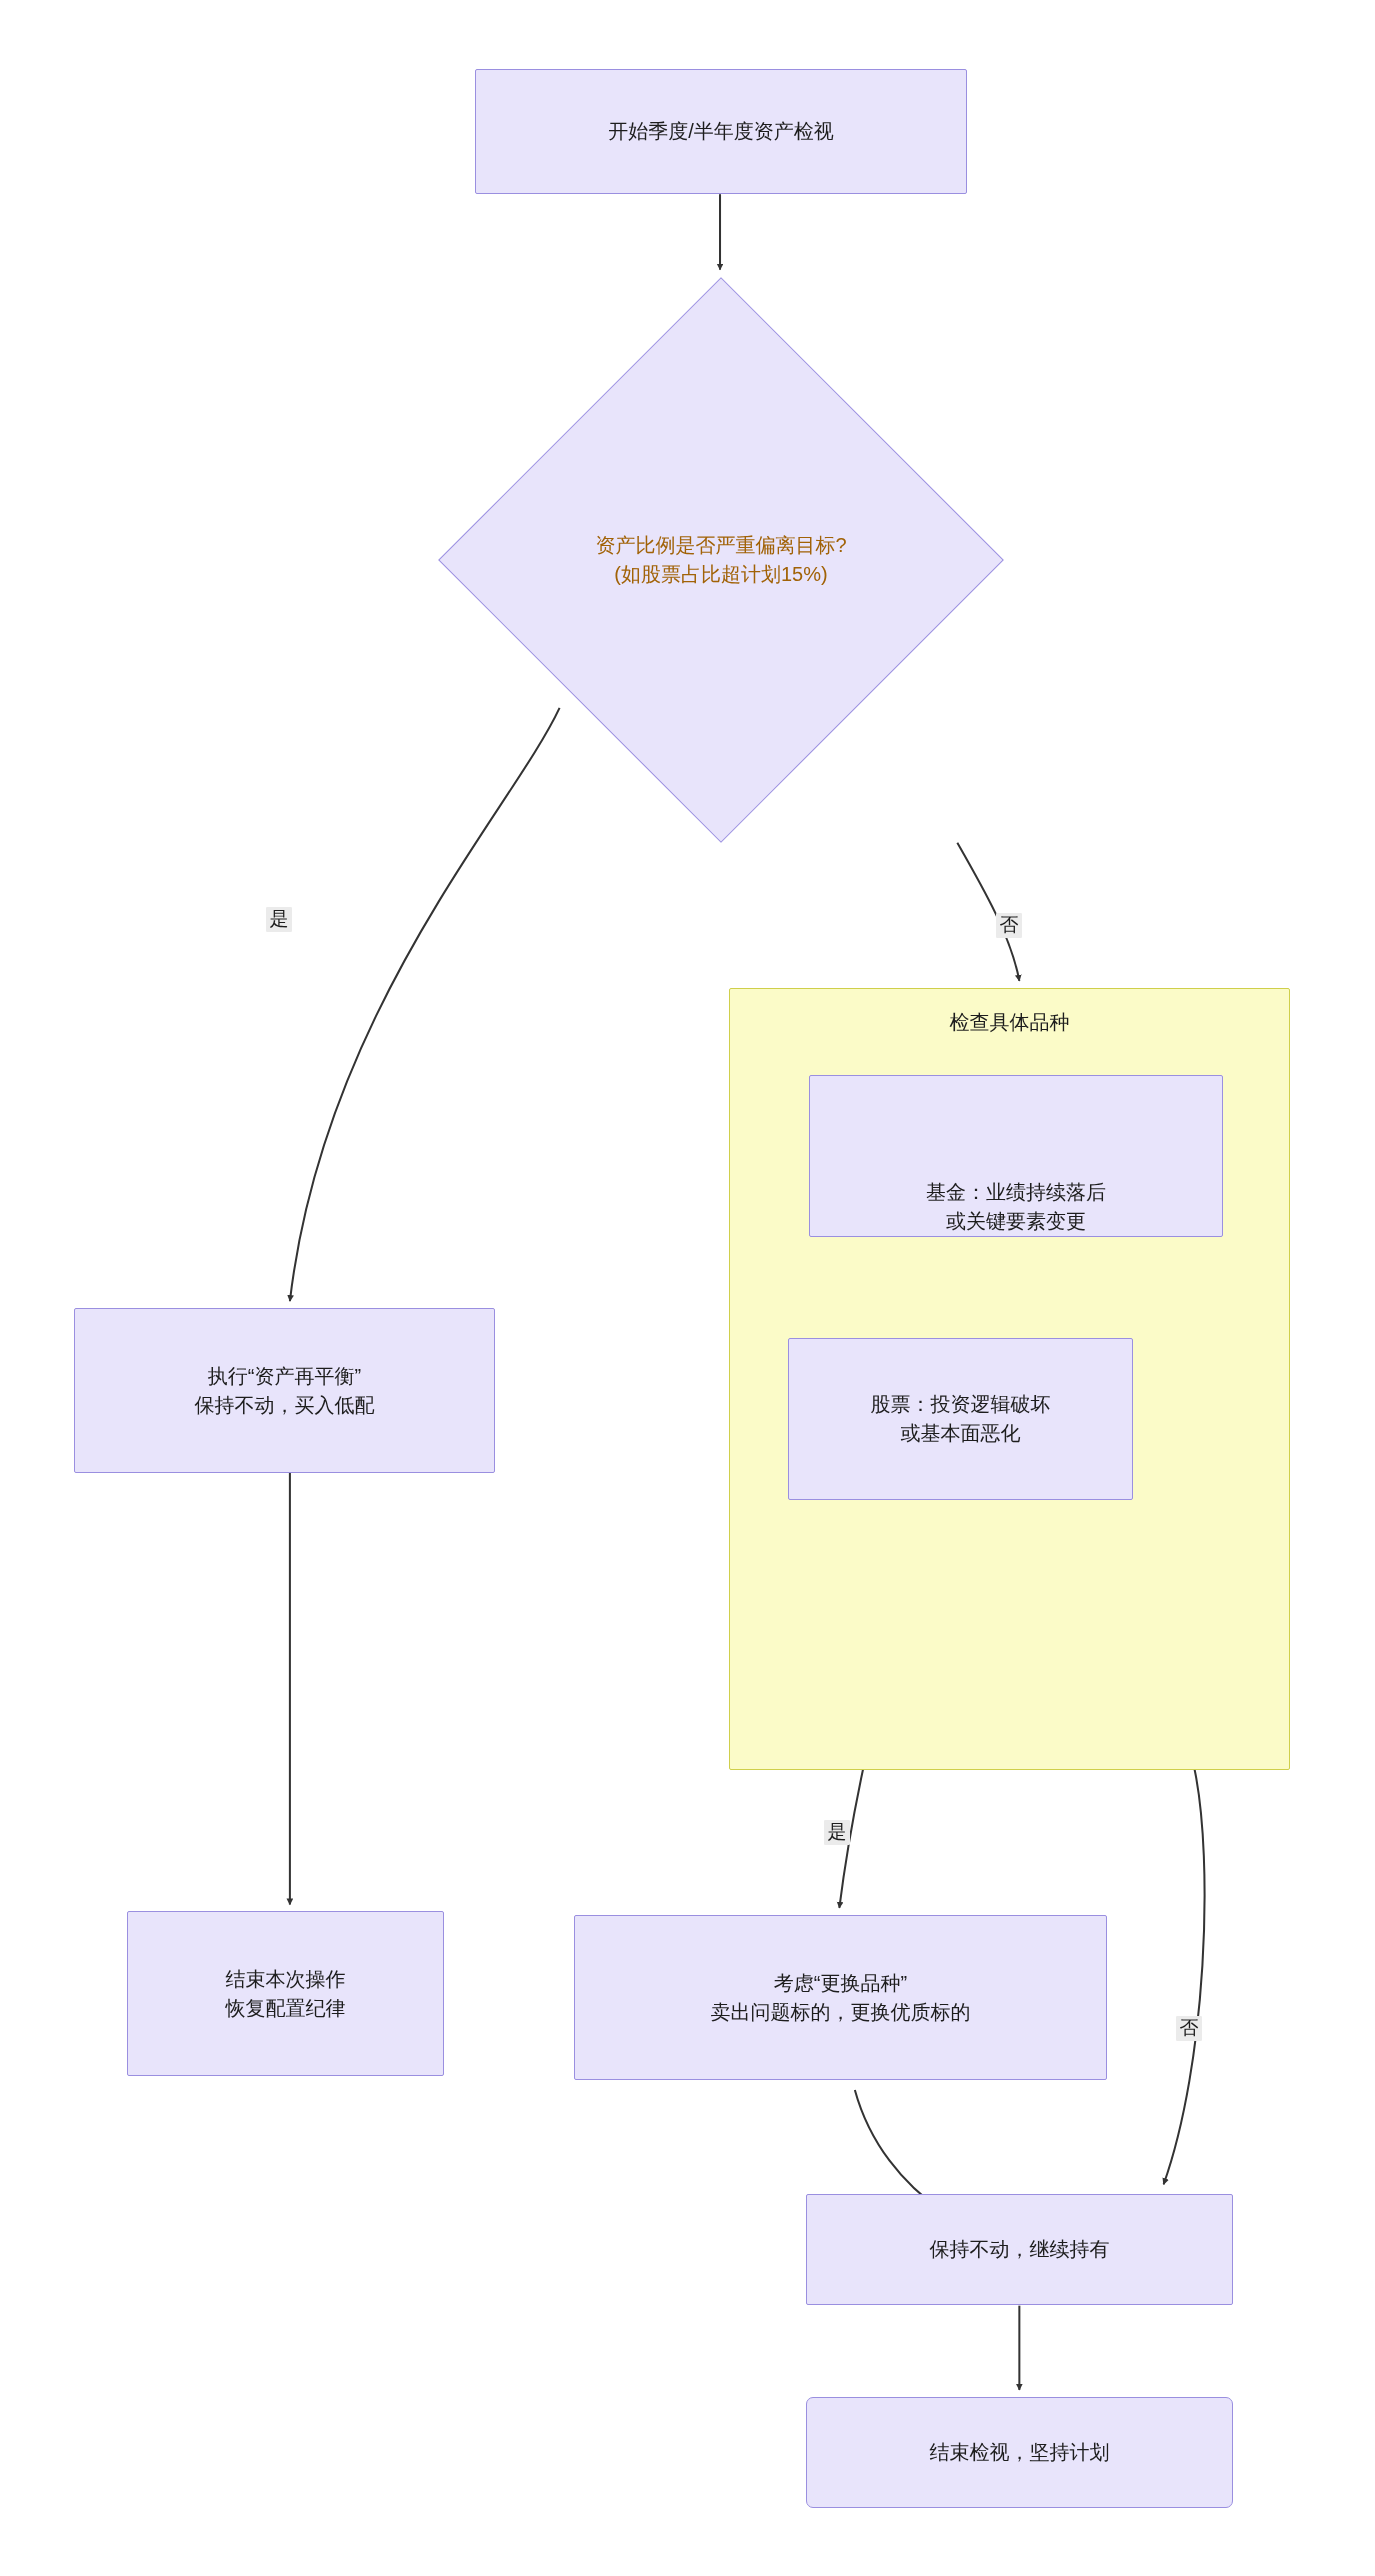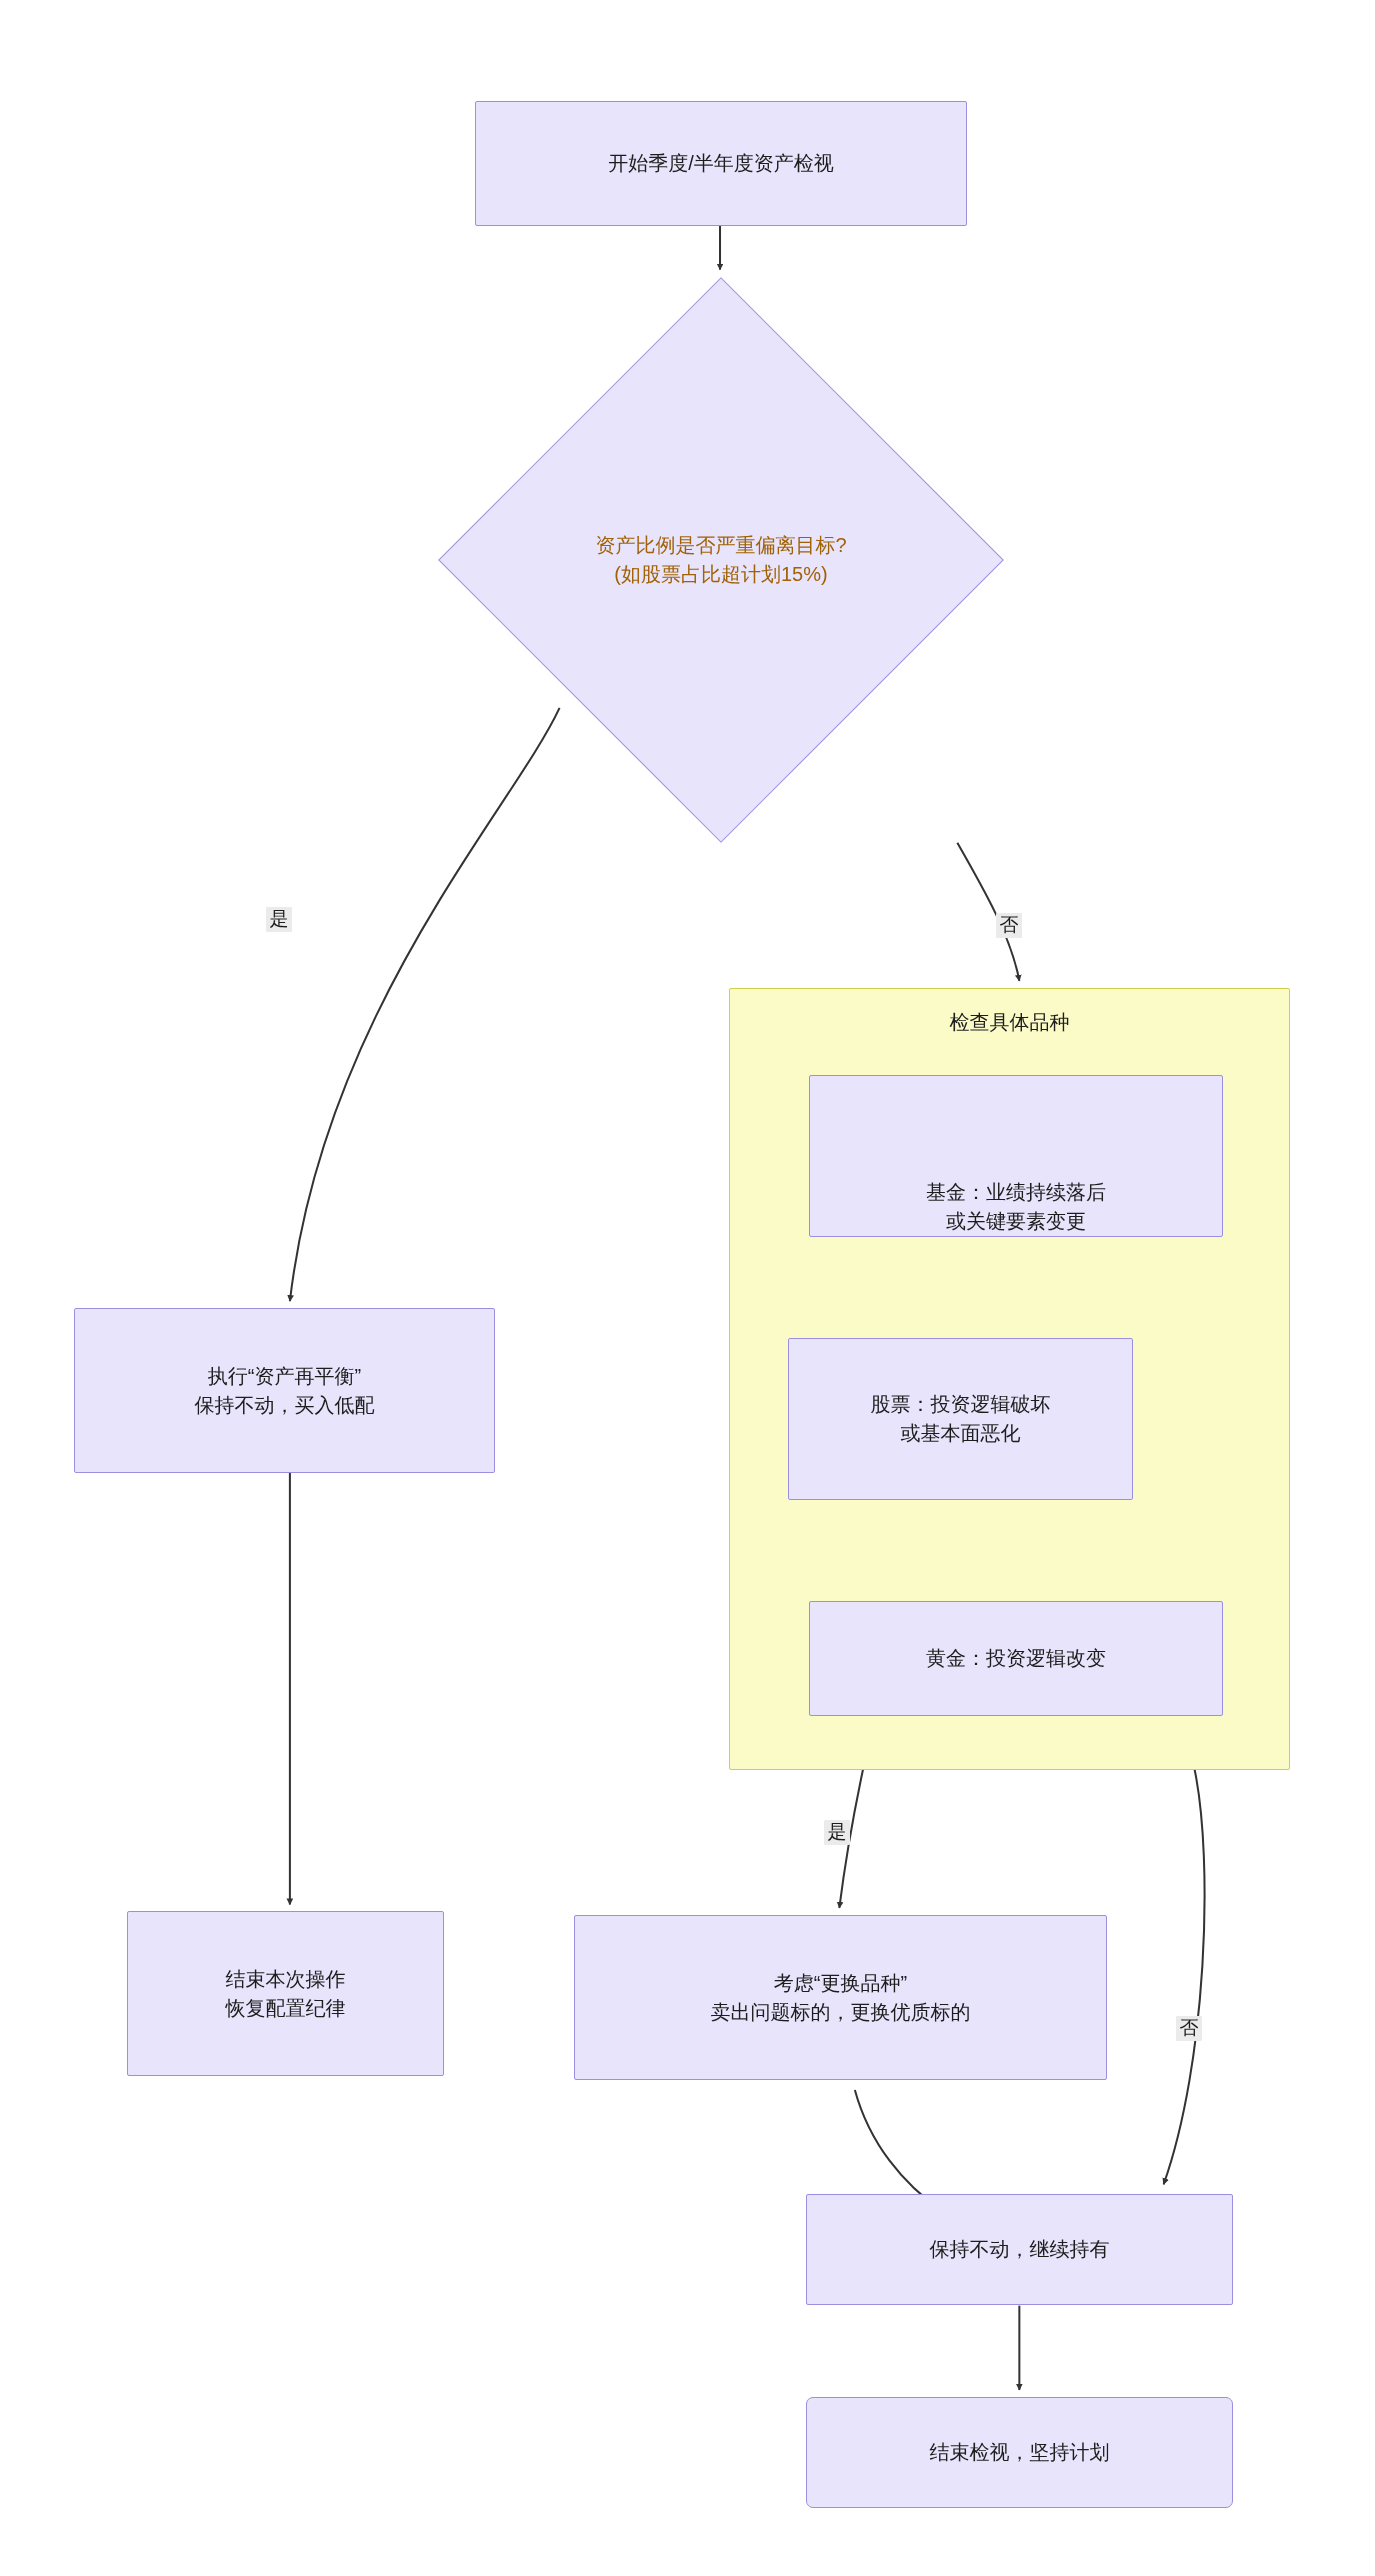--- a/index.html
+++ b/index.html
@@ -115,21 +115,21 @@
 
     <path d="M1280,2625 C1260,2720 1250,2790 1245,2830" fill="none" stroke="#333333" stroke-width="3" marker-end="url(#arrow)"></path>
 
     <path d="M1772,2625 C1800,2760 1790,3060 1726,3240" fill="none" stroke="#333333" stroke-width="3" marker-end="url(#arrow)"></path>
 
     <path d="M1268,3100 C1290,3180 1340,3240 1398,3280" fill="none" stroke="#333333" stroke-width="3" marker-end="url(#arrow)"></path>
 
     <path d="M1512,3420 L1512,3545" fill="none" stroke="#333333" stroke-width="3" marker-end="url(#arrow)"></path>
   </svg>
 
-  <div class="node rect" style="left:475px; top:69px; width:492px; height:125px;margin-top:32px;">
+  <div class="node rect" style="left:475px; top:69px; width:492px; height:125px;">
     <span>开始季度/半年度资产检视</span>
   </div>
 
   <div class="diamond-wrap" style="left:438px; top:270px; width:566px; height:580px;">
     <div class="diamond-shape" style="width:398px; height:398px;"></div>
     <div class="diamond-label">资产比例是否严重偏离目标?
 (如股票占比超计划15%)</div>
   </div>
 
   <div class="edge-label" style="left:266px; top:907px;">是</div>
@@ -141,23 +141,20 @@
   <div class="node rect" style="left:809px; top:1075px; width:414px; height:162px;align-items:flex-end;">
     <span>基金：业绩持续落后
 或关键要素变更</span>
   </div>
 
   <div class="node rect" style="left:788px; top:1338px; width:345px; height:162px;">
     <span>股票：投资逻辑破坏
 或基本面恶化</span>
   </div>
 
-  <div class="node rect" style="left:809px; top:1601px; width:414px; height:115px;">
-    <span>黄金：投资逻辑改变</span>
-  </div>
 
   <div class="node rect" style="left:74px; top:1308px; width:421px; height:165px;">
     <span>执行“资产再平衡”
 保持不动，买入低配</span>
   </div>
 
   <div class="node rect" style="left:127px; top:1911px; width:317px; height:165px;">
     <span>结束本次操作
 恢复配置纪律</span>
   </div>

